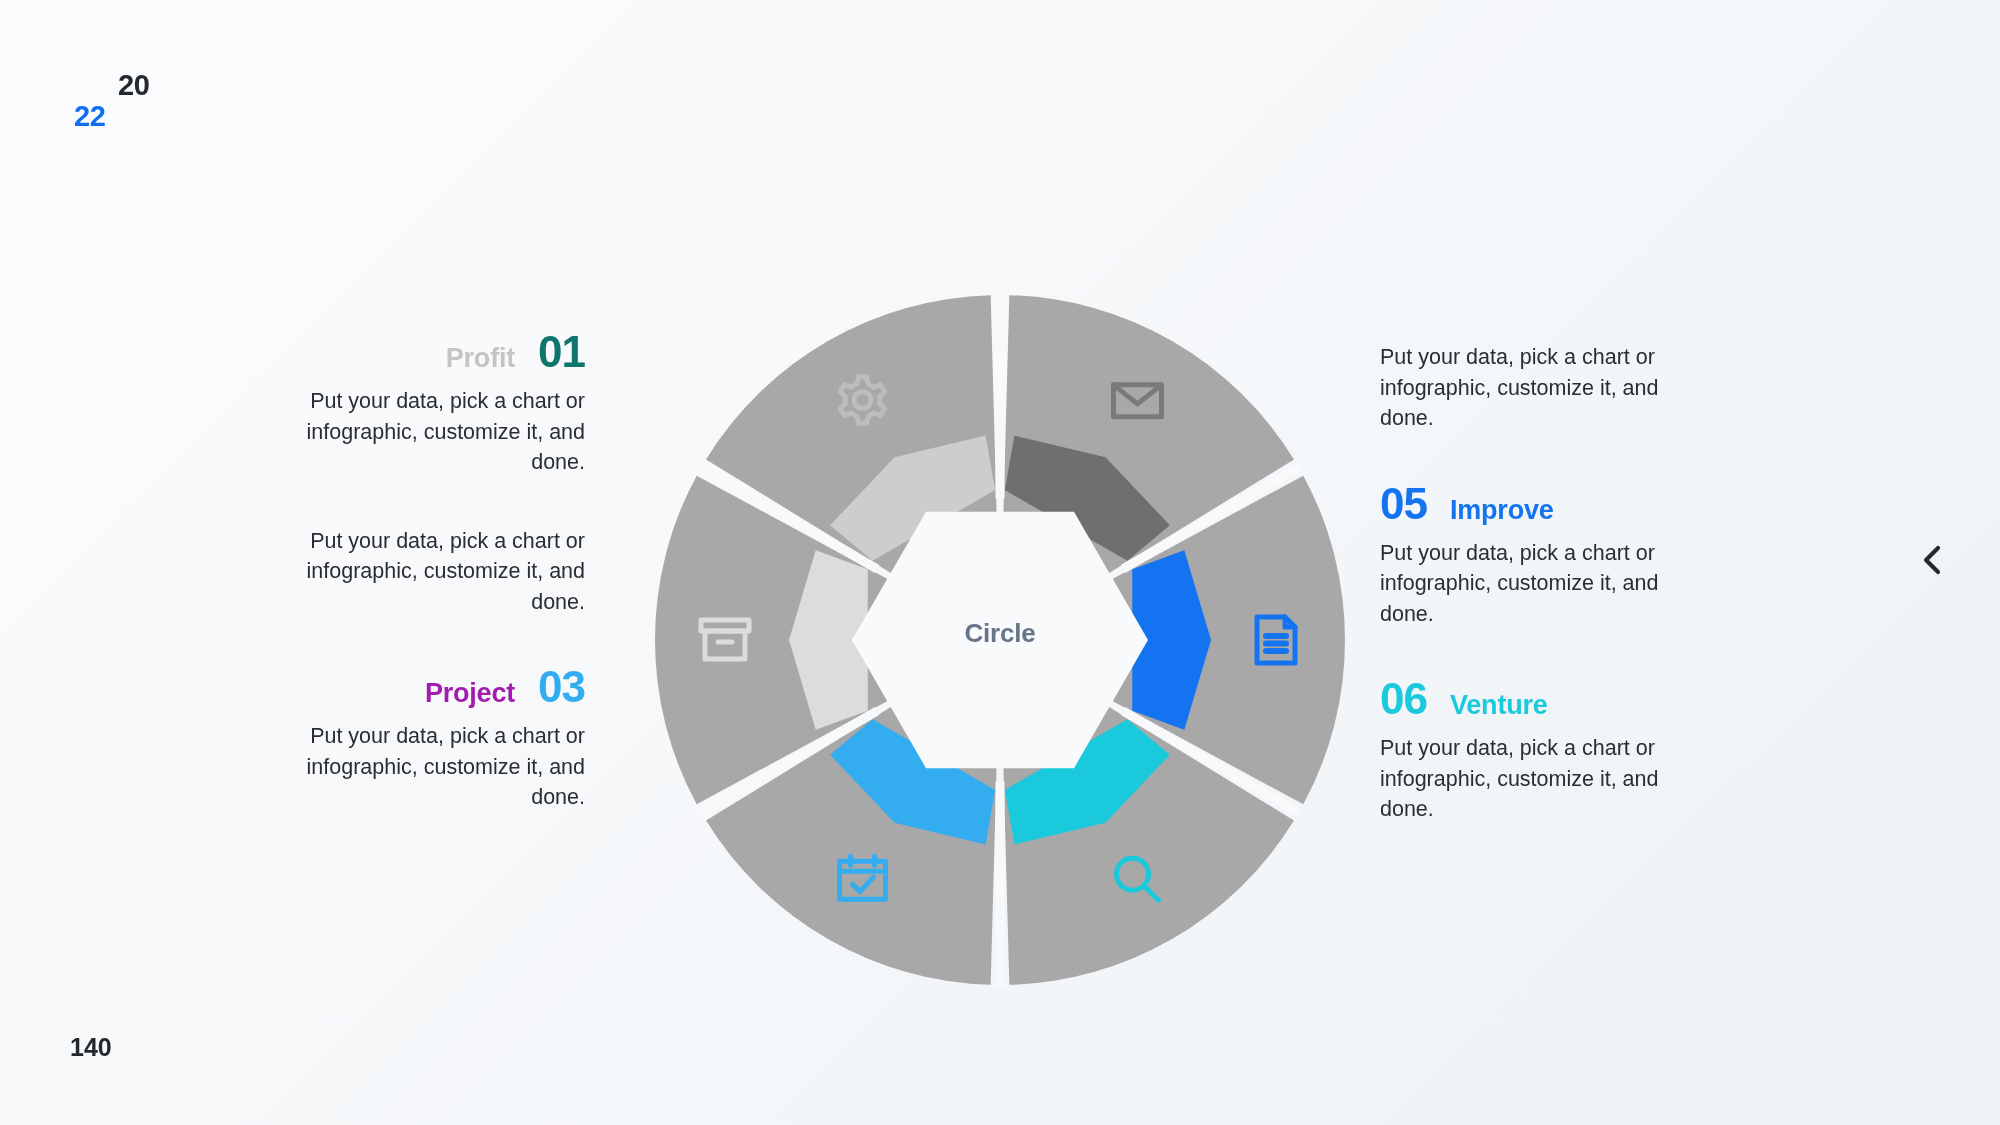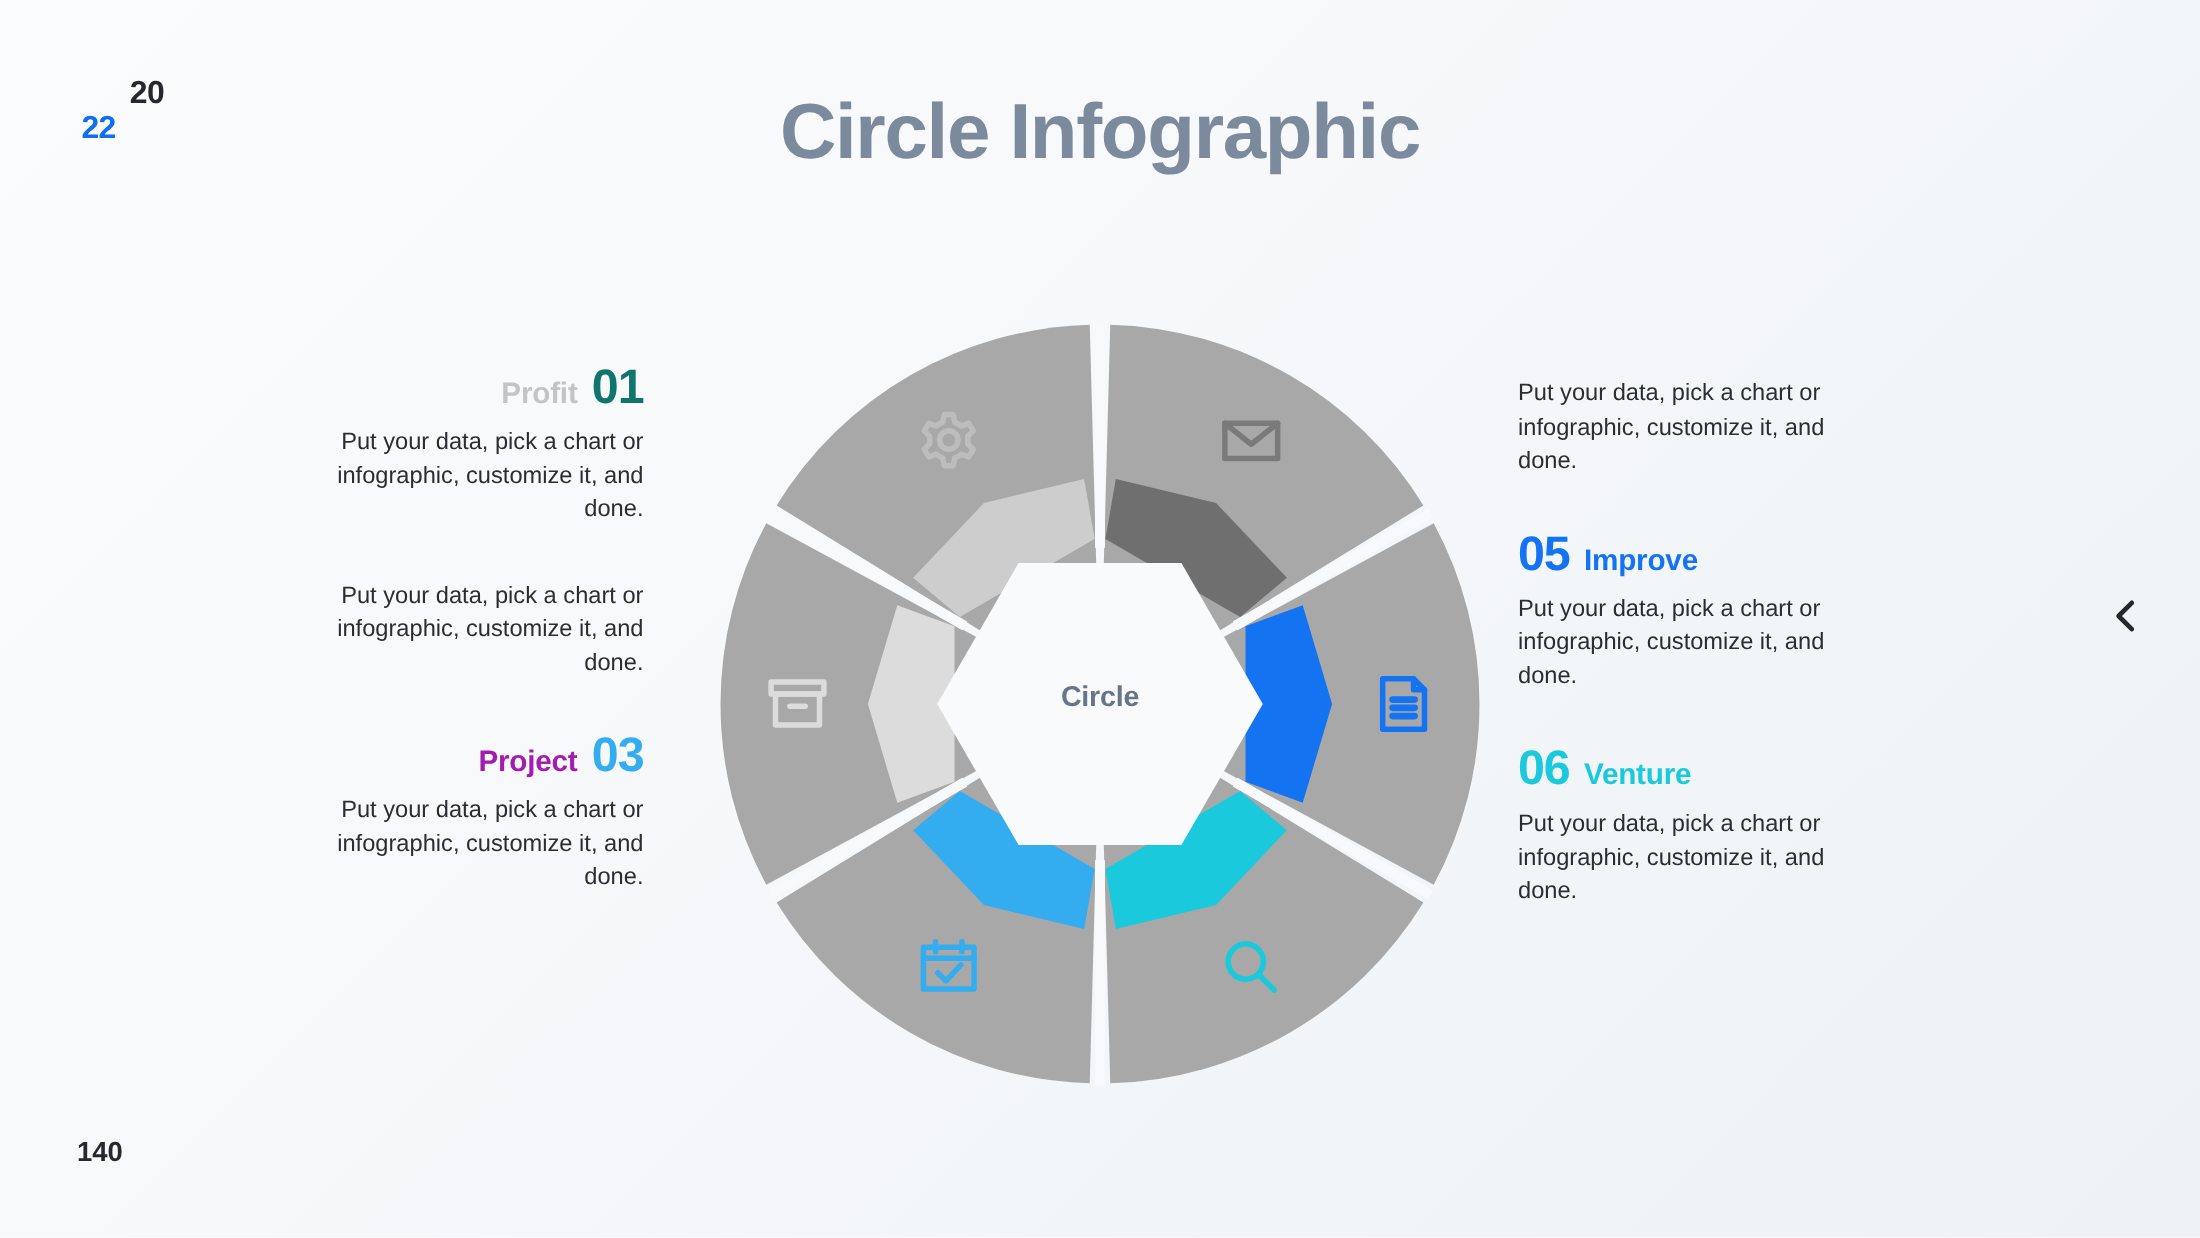--- a/index.html
+++ b/index.html
@@ -56,21 +56,21 @@
   
   .col { position: absolute; width: 470px; }
   #col-left  { left: 115px;  top: 330px; text-align: right; }
   #col-right { left: 1380px; top: 330px; text-align: left; }
 
   .item { position: relative; }
   #col-left  .item { margin-bottom: 48px; }
   #col-right .item { margin-bottom: 48px; }
 
   .item-head {
-    display: flex; align-items: baseline; gap: 13px;
+    display: flex; align-items: baseline; gap: 23px;
     white-space: nowrap;
   }
   #col-left .item-head { justify-content: flex-end; }
   .item-title { font-size: 27px; font-weight: bold; letter-spacing: -0.2px; }
   .item-num   { font-size: 44px; font-weight: bold; letter-spacing: -1px; line-height: 1; }
   .item-desc {
     margin-top: 12px;
     font-size: 21.5px; color: #2a2e33; line-height: 1.42;
     font-weight: 300;
     max-width: 310px;
@@ -107,21 +107,20 @@
 
 <div id="nav-prev">
   <span>
     <svg width="28" height="34" viewBox="0 0 28 34" aria-hidden="true">
       <path d="M20 5 L8 17 L20 29" fill="none" stroke="#25282c" stroke-width="4.2" stroke-linecap="round" stroke-linejoin="round"></path>
     </svg>
   </span>
 </div>
 
 <div id="header">
-  <div id="deck-title" style="color: rgb(123, 138, 156);">Circle Infographic</div>
 </div>
 
 <div class="col" id="col-left">
 
   <div class="item">
     <div class="item-head">
       <span class="item-title" style="color: rgb(196, 196, 196);">Profit</span>
       <span class="item-num" style="color: #0f766e;">01</span>
     </div>
     <div class="item-desc">Put your data, pick a chart or infographic, customize it, and done.</div>

